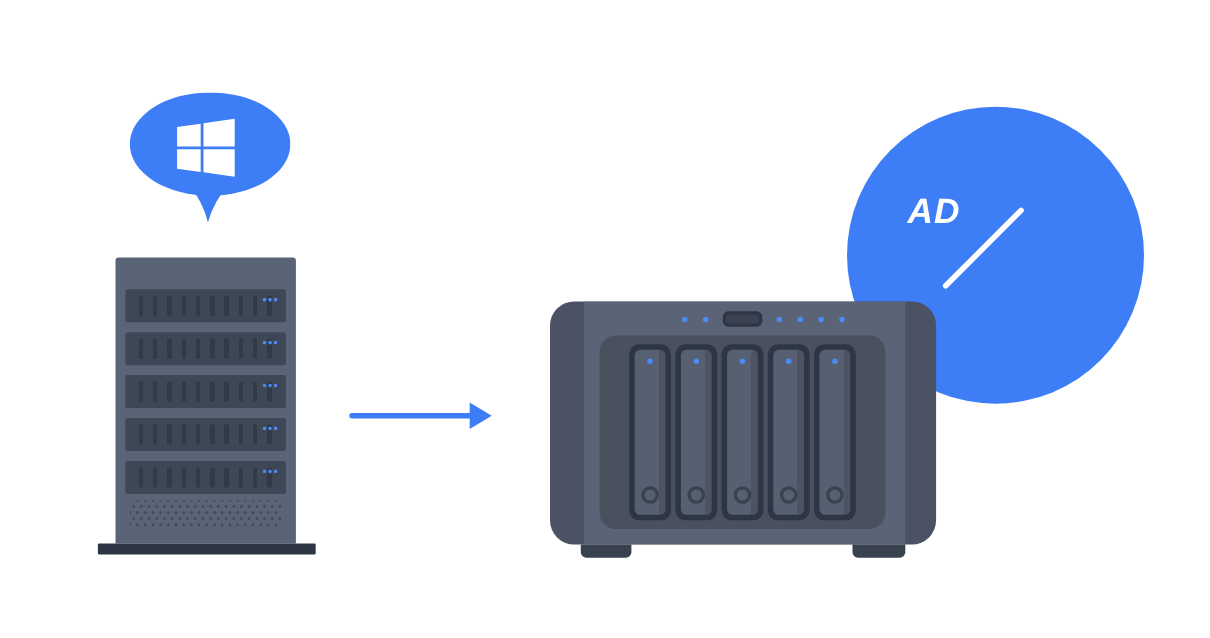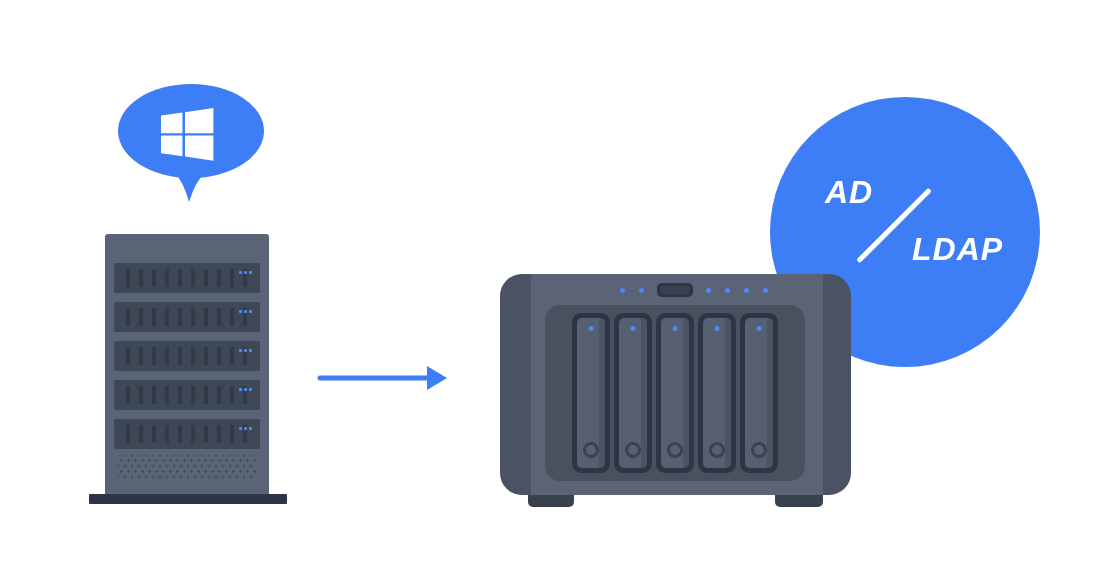--- a/index.html
+++ b/index.html
@@ -132,21 +132,20 @@
   </div>
 
   <svg class="arrow" viewBox="0 0 132 30">
     <line x1="3" y1="15" x2="112" y2="15"></line>
     <polygon points="110,3 110,27 130,15"></polygon>
   </svg>
 
   <div class="badge">
     <span class="badge-text badge-ad">AD</span>
     <div class="badge-slash"></div>
-    <span class="badge-text badge-ldap">LDAP</span>
   </div>
 
   <div class="nas">
     <div class="nas-body">
       <div class="nas-face"></div>
       <div class="nas-top">
         <div class="led-group left">
             <div class="nled"></div>
             <div class="nled"></div>
           </div>

